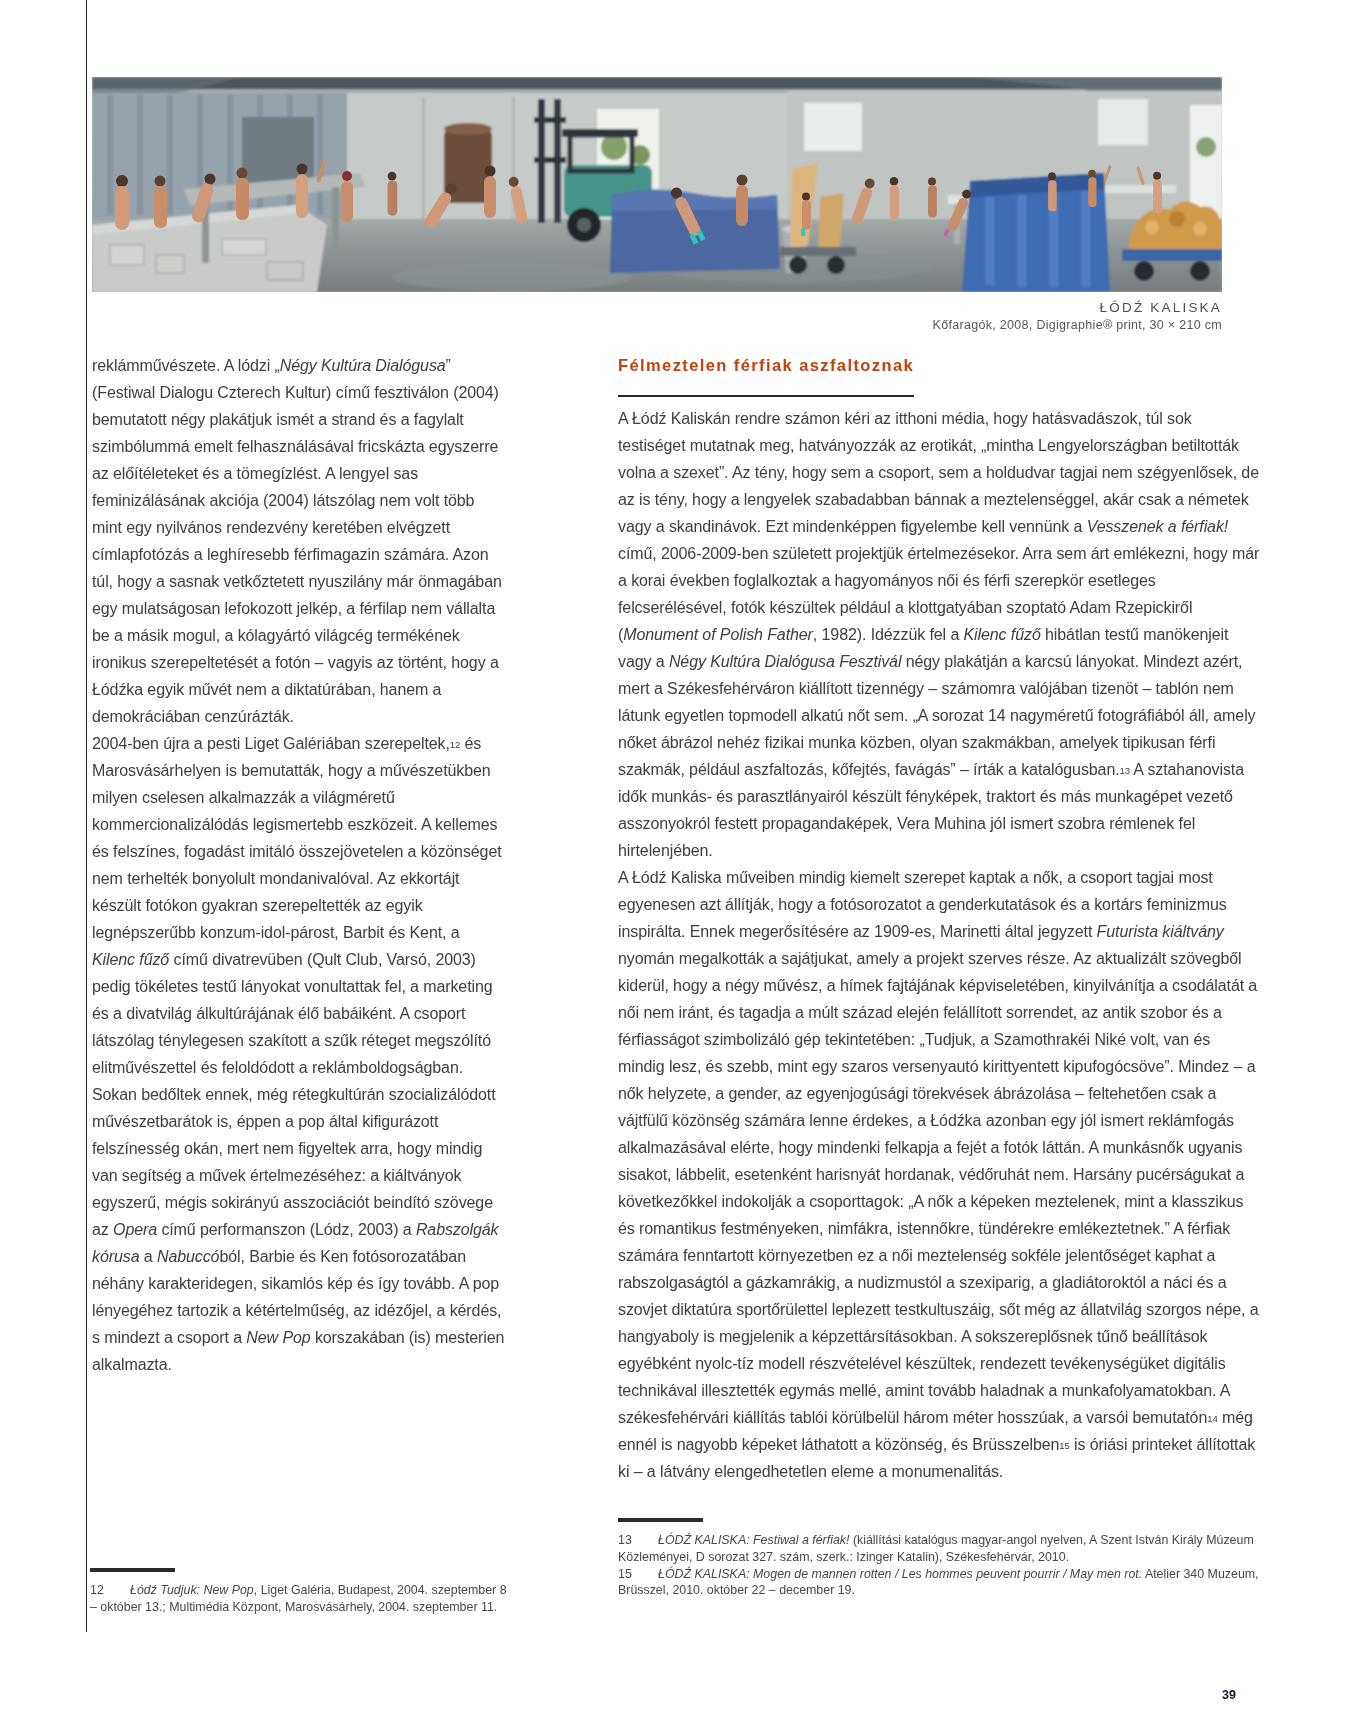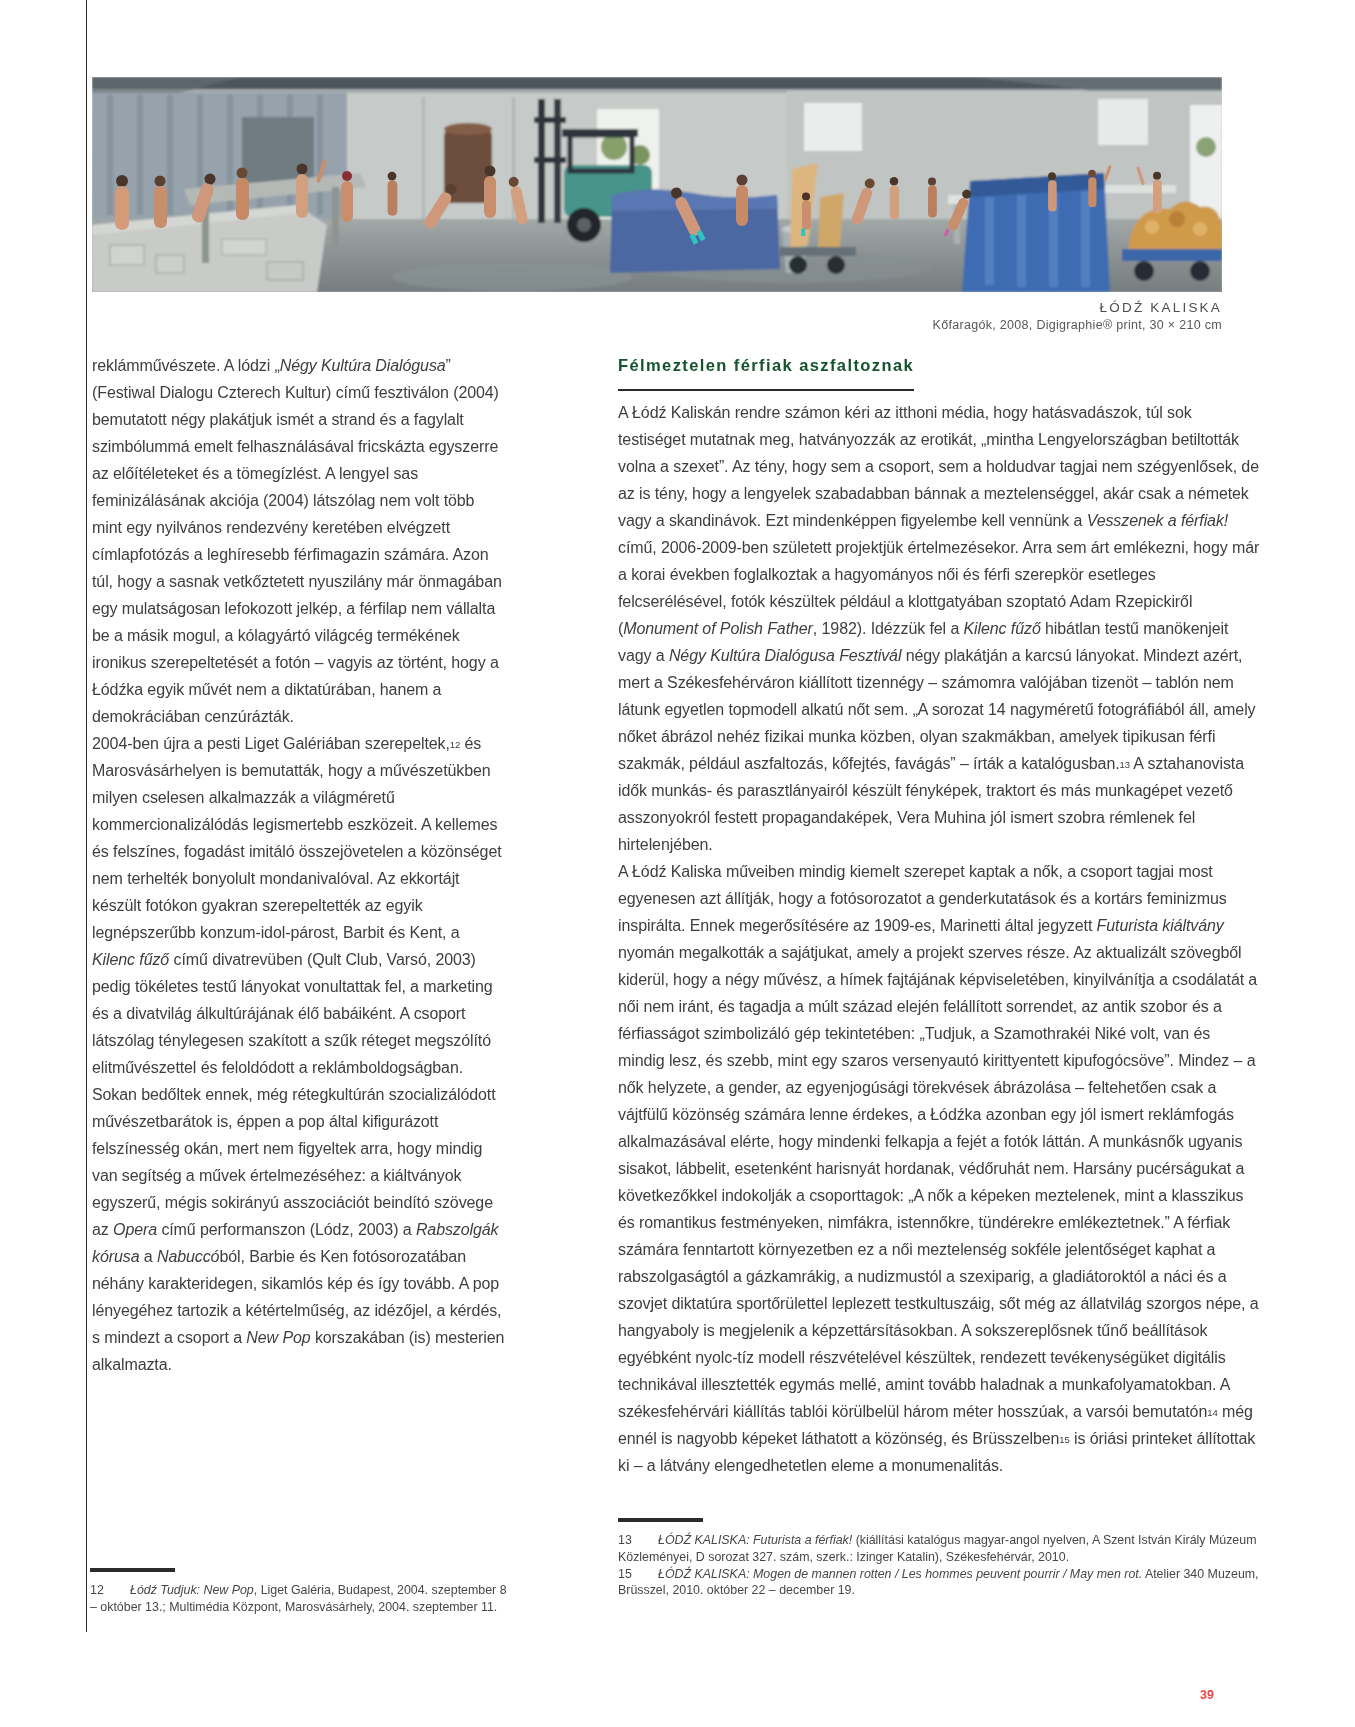--- a/index.html
+++ b/index.html
@@ -9,33 +9,33 @@
   .photo{position:absolute;left:92px;top:77px;width:1130px;height:215px;overflow:hidden;background:#b9bec0;}
   .photo svg{display:block;width:100%;height:100%;}
   .caption{position:absolute;left:92px;top:300px;width:1130px;text-align:right;}
   .artist{font-size:13.5px;letter-spacing:2.2px;color:#4d4d4d;}
   .details{font-size:12.5px;letter-spacing:.3px;margin-top:3px;color:#575757;}
   .col{position:absolute;color:#3e3e3e;font-size:16px;line-height:27px;letter-spacing:-0.1px;text-align:left;}
   .col p{margin:0;}
   .col-left{left:92px;top:352px;width:414px;}
   .col-right{left:618px;top:352px;width:642px;}
   .heading{display:inline-block;margin:0 0 8px 0;font-size:16.5px;font-weight:bold;
-           letter-spacing:1.4px;color:#14532d;border-bottom:2px solid #2a2a2a;padding-bottom:10px;}
+           letter-spacing:1.4px;color:#c2410c;border-bottom:2px solid #2a2a2a;padding-bottom:16px;}
   .seg-i{font-style:italic;}
   .seg-sup{font-size:9.5px;vertical-align:top;position:relative;top:1px;}
   .seg-num{display:inline-block;min-width:40px;font-style:normal;}
   .fn-rule{position:absolute;height:4px;background:#2b2b2b;width:85px;}
   .fn-rule-left{left:90px;top:1568px;}
   .fn-rule-right{left:618px;top:1518px;}
   .footnotes{position:absolute;font-size:12.4px;line-height:16.8px;color:#474747;}
   .footnotes p{margin:0;}
   .footnotes-left{left:90px;top:1582px;width:424px;}
   .footnotes-right{left:618px;top:1532px;width:650px;}
-  .pageno{position:absolute;left:1200px;top:1688px;width:58px;text-align:left;
-          font-size:12.5px;font-weight:bold;color:#ef4444;}
+  .pageno{position:absolute;left:1200px;top:1688px;width:58px;text-align:center;
+          font-size:12.5px;font-weight:bold;color:#0f172a;}
 </style>
 </head>
 <body>
 
 <div class="page">
 
   <div class="left-rule"></div>
 
   <div class="photo">
     <svg viewBox="0 0 1130 215" preserveAspectRatio="none" xmlns="http://www.w3.org/2000/svg">
@@ -244,19 +244,19 @@
     <p><span>A Łódź Kaliska műveiben mindig kiemelt szerepet kaptak a nők, a csoport tagjai most egyenesen azt állítják, hogy a fotósorozatot a genderkutatások és a kortárs feminizmus inspirálta. Ennek megerősítésére az 1909-es, Marinetti által jegyzett </span><span class="seg-i">Futurista kiáltvány</span><span> nyomán megalkották a sajátjukat, amely a projekt szerves része. Az aktualizált szövegből kiderül, hogy a négy művész, a hímek fajtájának képviseletében, kinyilvánítja a csodálatát a női nem iránt, és tagadja a múlt század elején felállított sorrendet, az antik szobor és a férfiasságot szimbolizáló gép tekintetében: „Tudjuk, a Szamothrakéi Niké volt, van és mindig lesz, és szebb, mint egy szaros versenyautó kirittyentett kipufogócsöve”. Mindez – a nők helyzete, a gender, az egyenjogúsági törekvések ábrázolása – feltehetően csak a vájtfülű közönség számára lenne érdekes, a Łódźka azonban egy jól ismert reklámfogás alkalmazásával elérte, hogy mindenki felkapja a fejét a fotók láttán. A munkásnők ugyanis sisakot, lábbelit, esetenként harisnyát hordanak, védőruhát nem. Harsány pucérságukat a következőkkel indokolják a csoporttagok: „A nők a képeken meztelenek, mint a klasszikus és romantikus festményeken, nimfákra, istennőkre, tündérekre emlékeztetnek.” A férfiak számára fenntartott környezetben ez a női meztelenség sokféle jelentőséget kaphat a rabszolgaságtól a gázkamrákig, a nudizmustól a szexiparig, a gladiátoroktól a náci és a szovjet diktatúra sportőrülettel leplezett testkultuszáig, sőt még az állatvilág szorgos népe, a hangyaboly is megjelenik a képzettársításokban. A sokszereplősnek tűnő beállítások egyébként nyolc-tíz modell részvételével készültek, rendezett tevékenységüket digitális technikával illesztették egymás mellé, amint tovább haladnak a munkafolyamatokban. A székesfehérvári kiállítás tablói körülbelül három méter hosszúak, a varsói bemutatón</span><span class="seg-sup">14</span><span> még ennél is nagyobb képeket láthatott a közönség, és Brüsszelben</span><span class="seg-sup">15</span><span> is óriási printeket állítottak ki – a látvány elengedhetetlen eleme a monumenalitás.</span></p>
   </div>
 
   <div class="fn-rule fn-rule-left"></div>
   <div class="footnotes footnotes-left">
     <p class="fn"><span class="seg-num">12</span><span class="seg-i">Łódź Tudjuk: New Pop</span><span>, Liget Galéria, Budapest, 2004. szeptember 8 – október 13.; Multimédia Központ, Marosvásárhely, 2004. szeptember 11.</span></p>
   </div>
 
   <div class="fn-rule fn-rule-right"></div>
   <div class="footnotes footnotes-right">
-    <p class="fn"><span class="seg-num">13</span><span class="seg-i">ŁÓDŹ KALISKA: Futurista a férfiak!</span><span> (kiállítási katalógus magyar-angol nyelven, A Szent István Király Múzeum Közleményei, D sorozat 327. szám, szerk.: Izinger Katalin), Székesfehérvár, 2010.</span></p>
+    <p class="fn"><span class="seg-num">13</span><span class="seg-i">ŁÓDŹ KALISKA: Festiwal a férfiak!</span><span> (kiállítási katalógus magyar-angol nyelven, A Szent István Király Múzeum Közleményei, D sorozat 327. szám, szerk.: Izinger Katalin), Székesfehérvár, 2010.</span></p>
     <p class="fn"><span class="seg-num">15</span><span class="seg-i">ŁÓDŹ KALISKA: Mogen de mannen rotten / Les hommes peuvent pourrir / May men rot.</span><span> Atelier 340 Muzeum, Brüsszel, 2010. október 22 – december 19.</span></p>
   </div>
 
   <div class="pageno">39</div>
 
 </div>
 
 </body></html>

